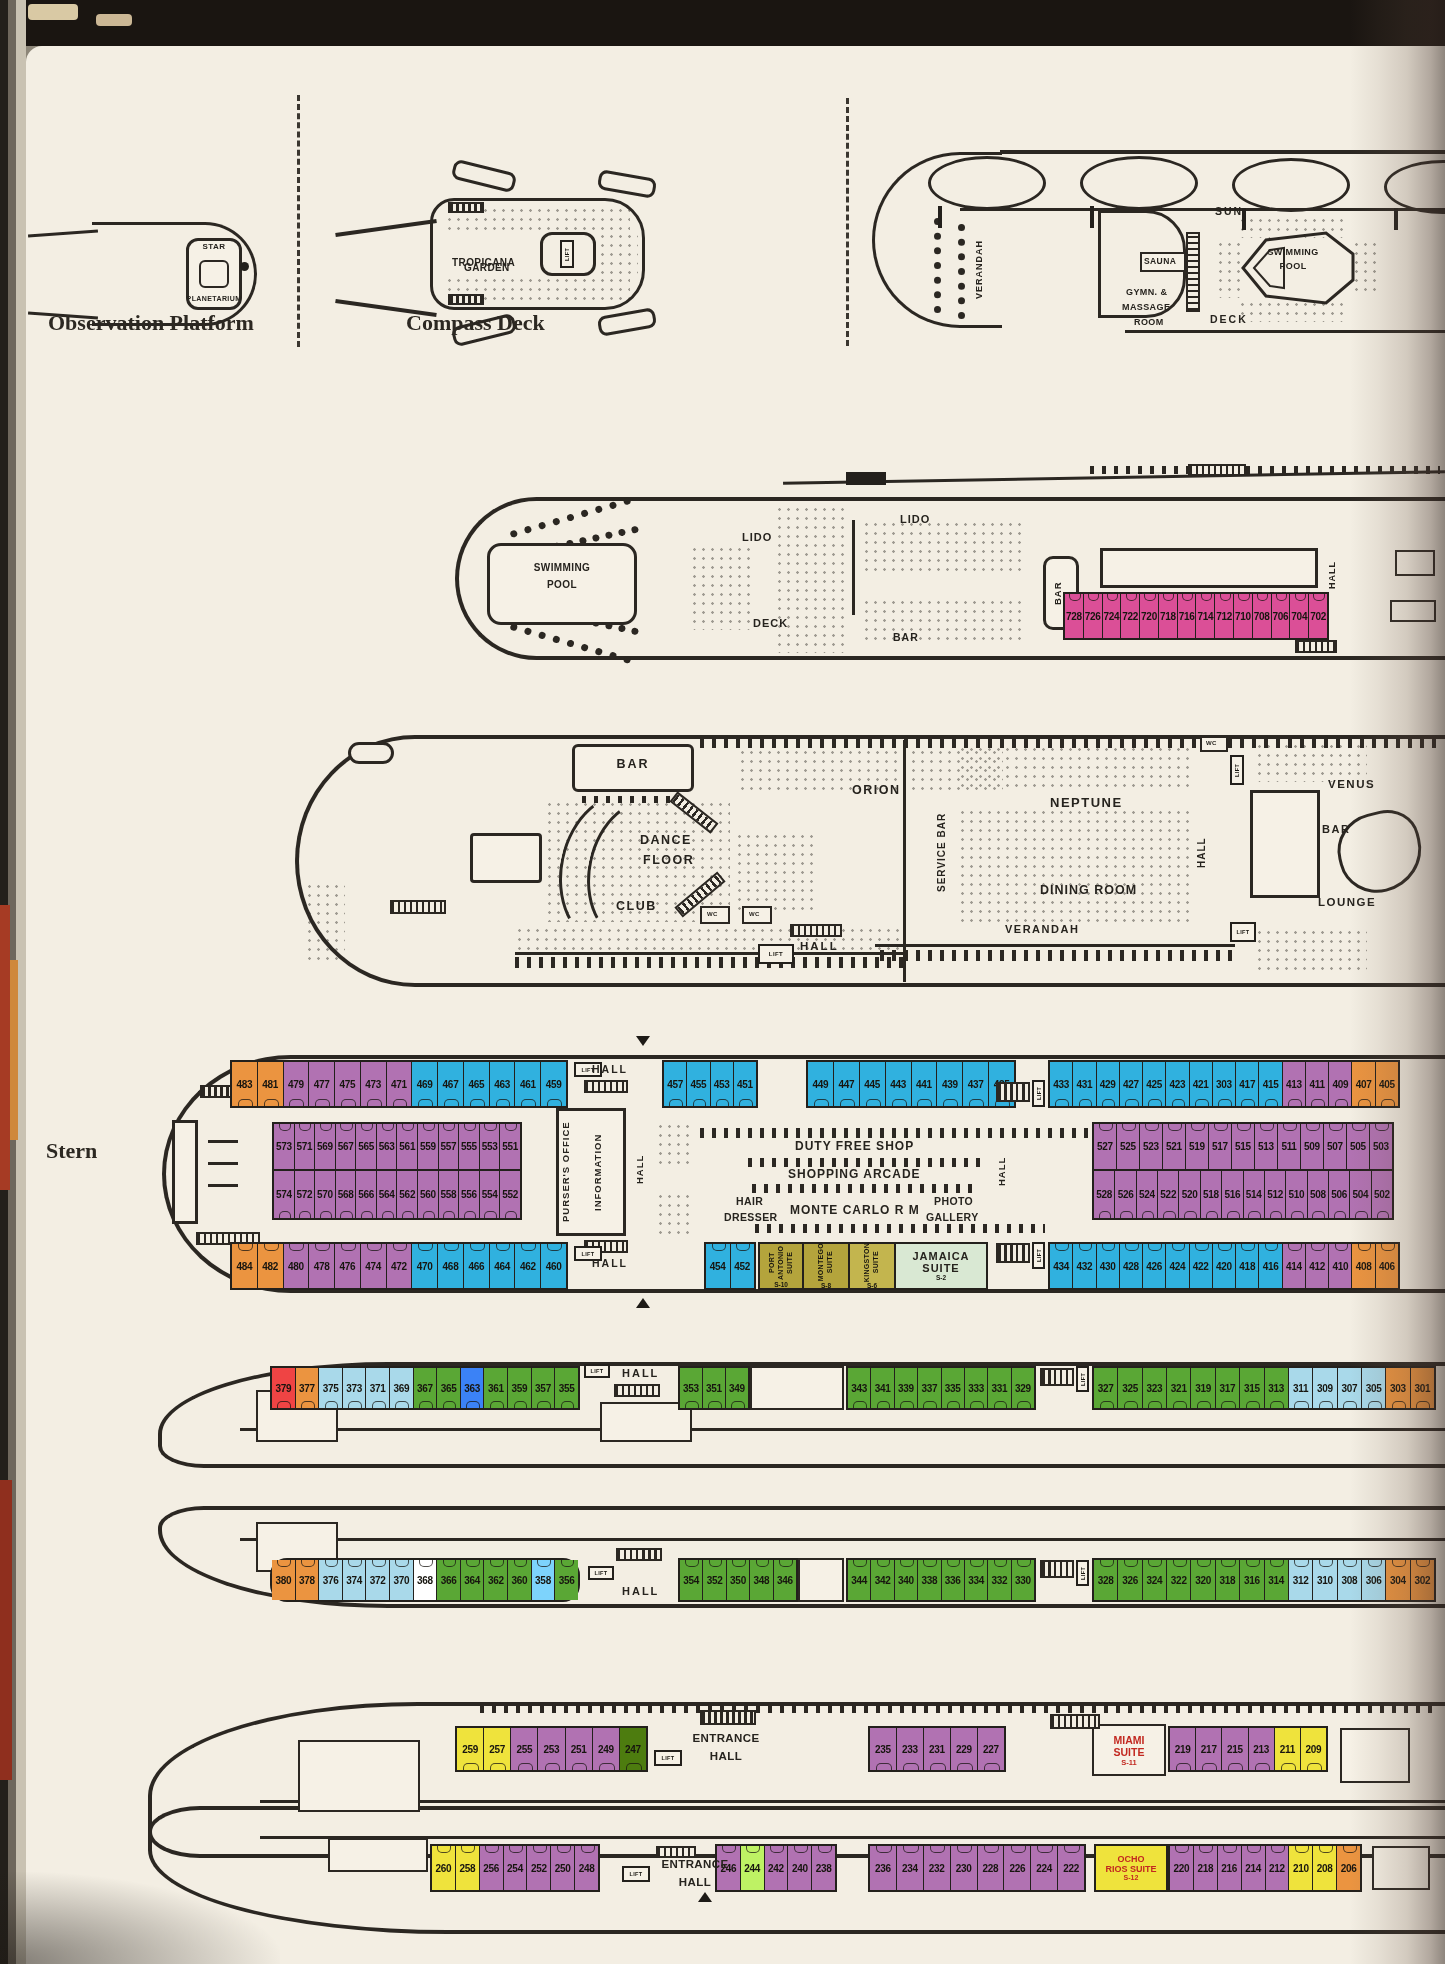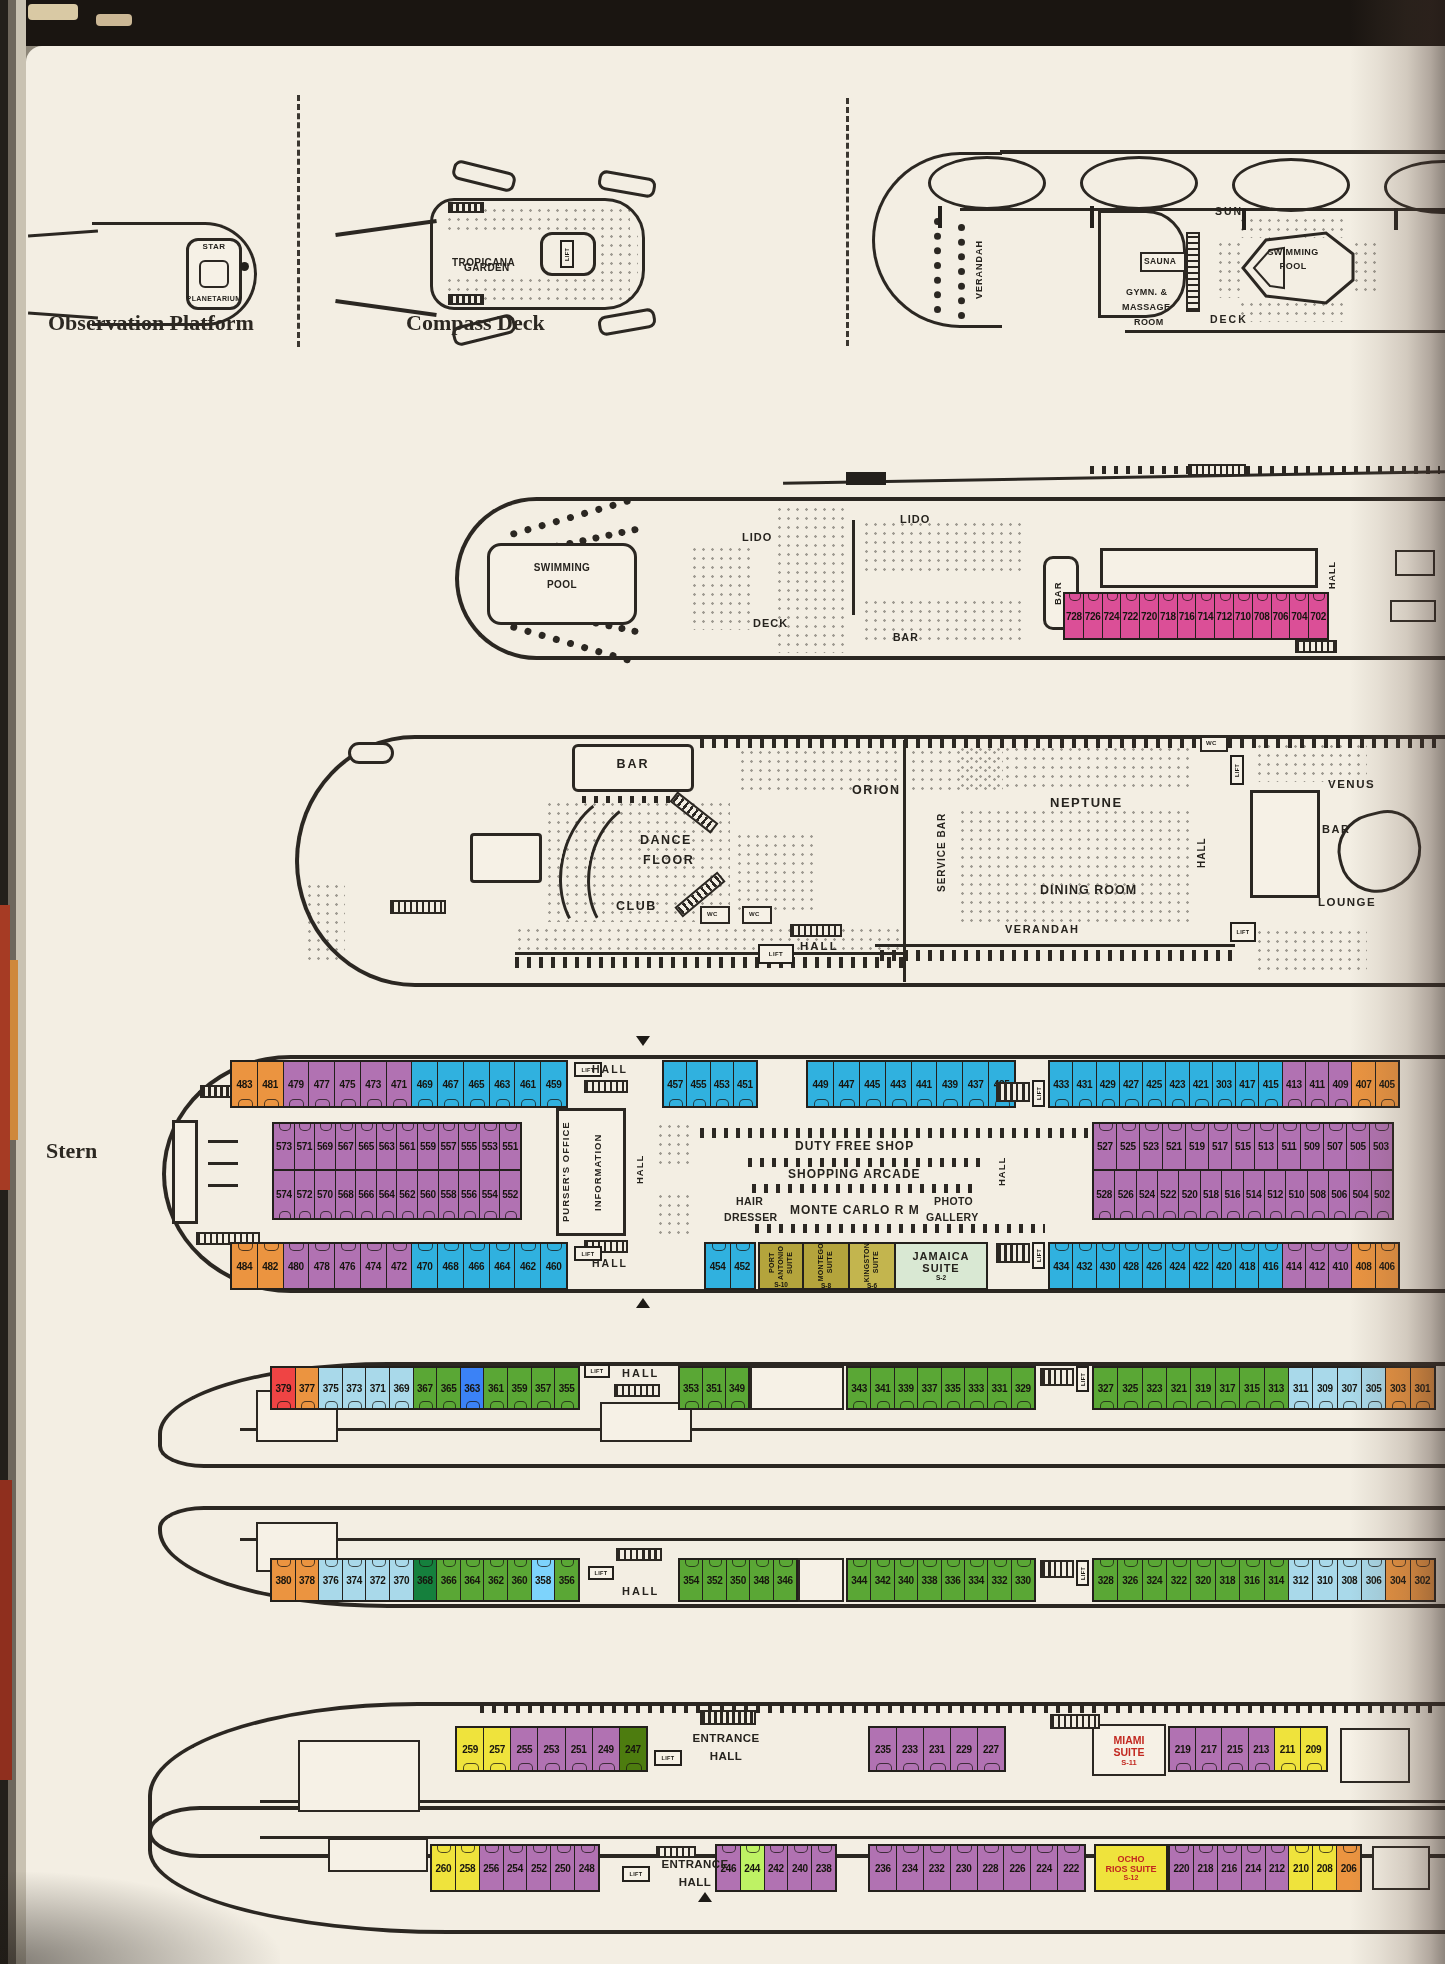--- a/index.html
+++ b/index.html
@@ -501,28 +501,28 @@
       <div class="cab" style="background: rgb(169, 217, 234);">305</div>
       <div class="cab" style="background: rgb(235, 148, 64);">303</div>
       <div class="cab" style="background: rgb(235, 148, 64);">301</div>
     </div>
 
   <div class="outline" style="left:158px;top:1506px;width:1287px;height:102px;border-width:4px;border-right:none;border-radius:46px 0 0 230px / 22px 0 0 78px;"></div>
   <div class="line" style="left:240px;top:1538px;width:1205px;height:2.5px;"></div>
   <div class="box" style="left:256px;top:1522px;width:82px;height:50px;"></div>
   <div class="line" style="left:268px;top:1532px;width:34px;height:3px;"></div>
   <div class="line" style="left:268px;top:1544px;width:34px;height:3px;"></div>
-  <div class="cabins d-t" style="left:270px;top:1558px;width:310px;height:44px;font-size:9px;">
+  <div class="cabins d-t" style="left:270px;top:1558px;width:310px;height:44px;font-size:9px;border-radius:17px;">
       <div class="cab" style="background: rgb(235, 148, 64);">380</div>
       <div class="cab" style="background: rgb(235, 148, 64);">378</div>
       <div class="cab" style="background: rgb(169, 217, 234);">376</div>
       <div class="cab" style="background: rgb(169, 217, 234);">374</div>
       <div class="cab" style="background: rgb(169, 217, 234);">372</div>
       <div class="cab" style="background: rgb(169, 217, 234);">370</div>
-      <div class="cab" style="background: #15803d;">368</div>
+      <div class="cab" style="background: #ffffff;">368</div>
       <div class="cab" style="background: rgb(90, 167, 53);">366</div>
       <div class="cab" style="background: rgb(90, 167, 53);">364</div>
       <div class="cab" style="background: rgb(90, 167, 53);">362</div>
       <div class="cab" style="background: rgb(90, 167, 53);">360</div>
       <div class="cab" style="background: #7dd3fc;">358</div>
       <div class="cab" style="background: rgb(90, 167, 53);">356</div>
     </div>
   <div class="lift" style="left:588px;top:1566px;width:26px;height:14px;">LIFT</div>
   <div class="stairs" style="left:616px;top:1548px;width:46px;height:13px;"></div>
   <div class="lbl" style="left:622px;top:1586px;font-size:11px;letter-spacing:2px;">HALL</div>

